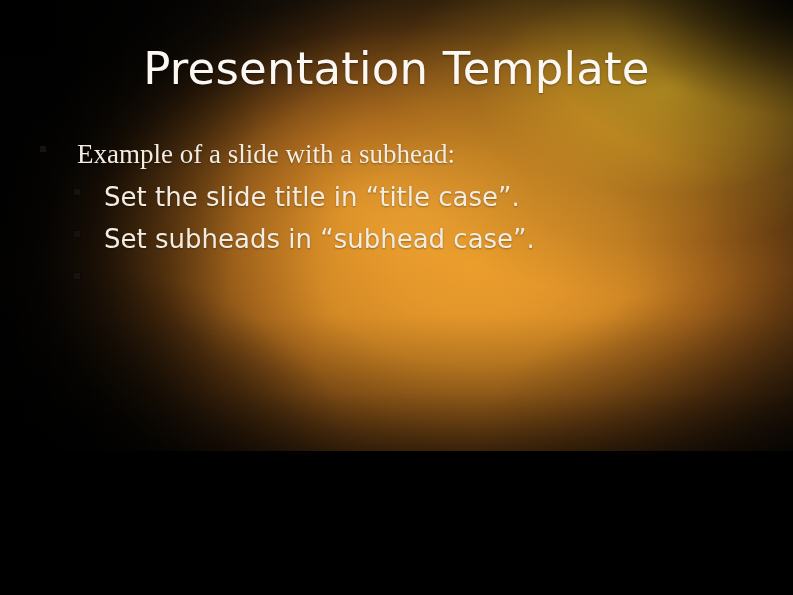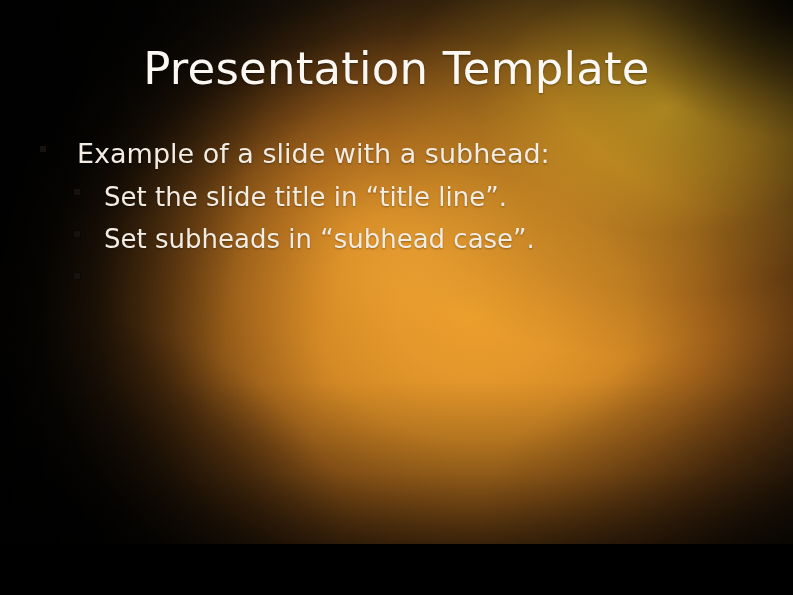--- a/index.html
+++ b/index.html
@@ -3,21 +3,21 @@
 <meta charset="utf-8">
 <style>
   html, body {
     margin: 0;
     padding: 0;
     background: #000;
   }
   #slide {
     position: relative;
     width: 793px;
-    height: 544px;
+    height: 451px;
     overflow: hidden;
     font-family: "DejaVu Sans", "Liberation Sans", sans-serif;
     background-color: #090807;
   }
   
   .bg-layer {
     position: absolute;
     inset: 0;
     pointer-events: none;
   }
@@ -143,20 +143,21 @@
     margin-right: 24px;
   }
 
   .bullet-text {
     color: #f3ece2;
     text-shadow: 0 1px 2px rgba(0,0,0,0.32);
   }
   .level-1 .bullet-text {
     font-size: 27px;
     line-height: 40px;
+    font-family: Liberation Serif, serif;
   }
   .level-2 .bullet-text {
     font-size: 26px;
     line-height: 37px;
     padding-top: 1px;
   }
   .level-2 .bullet-text .wrap-line { display: block; }
 </style>
 </head>
 <body>
@@ -180,21 +181,21 @@
 
     <div class="body-list">
 
       <div class="bullet-row level-1">
         <span class="bullet-marker"></span>
         <span class="bullet-text">Example of a slide with a subhead:</span>
       </div>
 
       <div class="bullet-row level-2">
         <span class="bullet-marker"></span>
-        <span class="bullet-text">Set the slide title in “title line”.</span>
+        <span class="bullet-text">Set the slide title in “title case”.</span>
       </div>
 
       <div class="bullet-row level-2">
         <span class="bullet-marker"></span>
         <span class="bullet-text">Set subheads in “subhead case”.</span>
       </div>
 
       <div class="bullet-row level-2">
         <span class="bullet-marker"></span>
         <span class="bullet-text">

